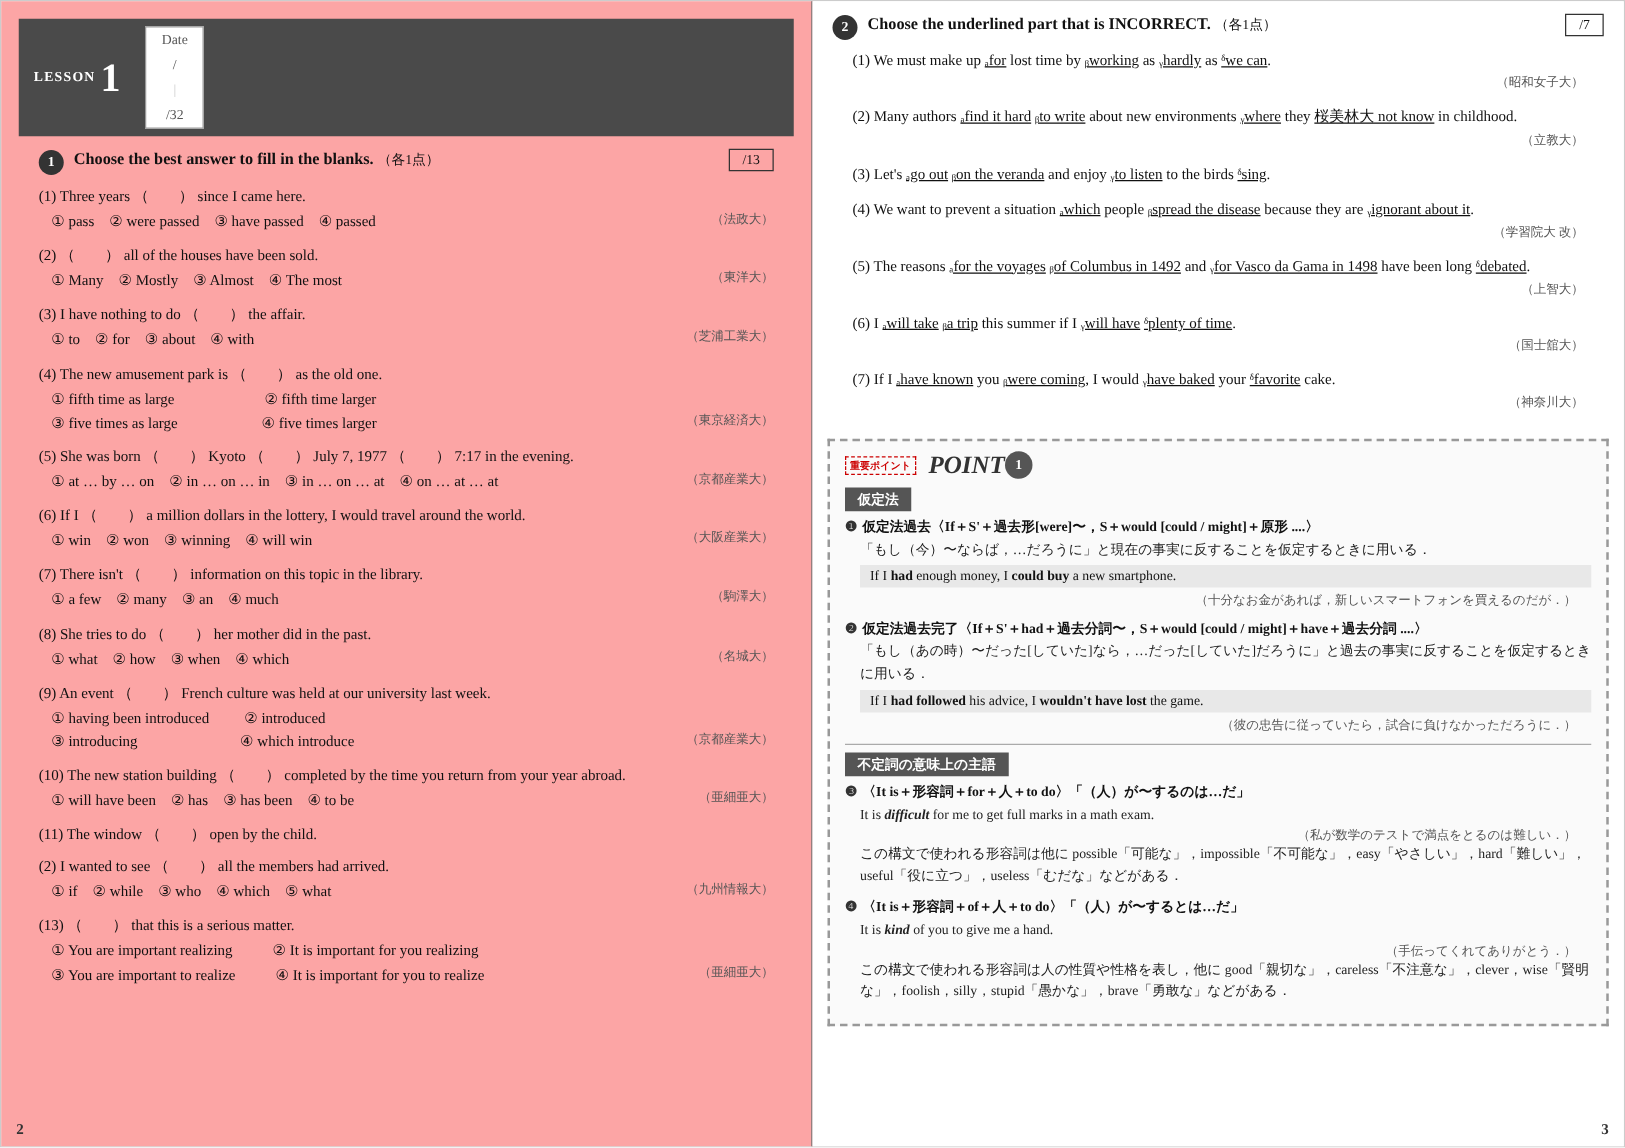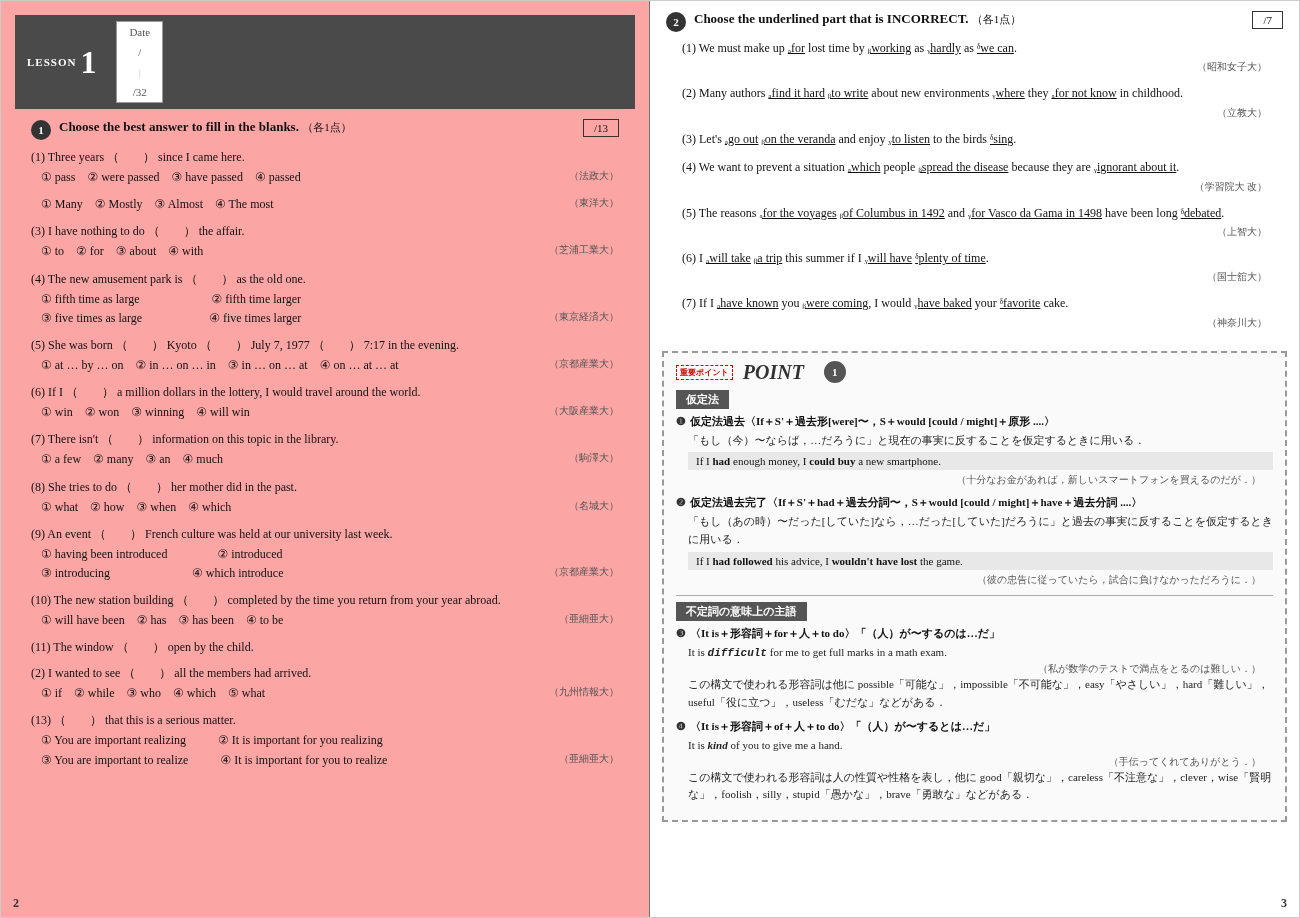--- a/index.html
+++ b/index.html
@@ -273,20 +273,21 @@
         <div class="options-line">
           <span class="option">① pass</span>
           <span class="option">② were passed</span>
           <span class="option">③ have passed</span>
           <span class="option">④ passed</span>
           <span class="school-tag" style="margin-left:auto;">（法政大）</span>
         </div>
       </div>
 
       <div class="question-item">
+        <div class="question-line">(2) （　　） all of the houses have been sold.</div>
         <div class="options-line">
           <span class="option">① Many</span>
           <span class="option">② Mostly</span>
           <span class="option">③ Almost</span>
           <span class="option">④ The most</span>
           <span class="school-tag" style="margin-left:auto;">（東洋大）</span>
         </div>
       </div>
 
       <div class="question-item">
@@ -354,21 +355,21 @@
           <span class="option">③ when</span>
           <span class="option">④ which</span>
           <span class="school-tag" style="margin-left:auto;">（名城大）</span>
         </div>
       </div>
 
       <div class="question-item">
         <div class="question-line">(9) An event （　　） French culture was held at our university last week.</div>
         <div class="options-line">
           <span class="option">① having been introduced</span>
-          <span class="option" style="margin-left:38px;">② introduced</span>
+          <span class="option" style="margin-left:16px;">② introduced</span>
         </div>
         <div class="options-line">
           <span class="option">③ introducing</span>
           <span class="option" style="margin-left:70px;">④ which introduce</span>
           <span class="school-tag" style="margin-left:auto;">（京都産業大）</span>
         </div>
       </div>
 
       <div class="question-item">
         <div class="question-line">(10) The new station building （　　） completed by the time you return from your year abroad.</div>
@@ -430,21 +431,21 @@
       </div>
 
       <div style="padding: 2px 16px 4px 16px;">
 
         <div class="underline-q">
           <span>(1) We must make up </span><span class="marked">ₐfor</span><span> lost time by </span><span class="marked">ᵦworking</span><span> as </span><span class="marked">ᵧhardly</span><span> as </span><span class="marked">ᵟwe can</span><span>.</span>
           <span class="school-tag">（昭和女子大）</span>
         </div>
 
         <div class="underline-q">
-          <span>(2) Many authors </span><span class="marked">ₐfind it hard</span><span> </span><span class="marked">ᵦto write</span><span> about new environments </span><span class="marked">ᵧwhere</span><span> they </span><span class="marked">ₐfor not know</span><span> in childhood.</span>
+          <span>(2) Many authors </span><span class="marked">ₐfind it hard</span><span> </span><span class="marked">ᵦto write</span><span> about new environments </span><span class="marked">ᵧwhere</span><span> they </span><span class="marked">桜美林大 not know</span><span> in childhood.</span>
           <span class="school-tag">（立教大）</span>
         </div>
 
         <div class="underline-q">
           <span>(3) Let's </span><span class="marked">ₐgo out</span><span> </span><span class="marked">ᵦon the veranda</span><span> and enjoy </span><span class="marked">ᵧto listen</span><span> to the birds </span><span class="marked">ᵟsing</span><span>.</span>
         </div>
 
         <div class="underline-q">
           <span>(4) We want to prevent a situation </span><span class="marked">ₐwhich</span><span> people </span><span class="marked">ᵦspread the disease</span><span> because they are </span><span class="marked">ᵧignorant about it</span><span>.</span>
           <span class="school-tag">（学習院大 改）</span>
@@ -465,21 +466,21 @@
           <span class="school-tag">（神奈川大）</span>
         </div>
       </div>
 
       <div class="point-box">
 
         <div class="point-header">
           <div style="display:flex; flex-direction:column; align-items:flex-start; gap:1px;">
             <span style="font-size:8px; color:#c00; font-weight:bold; border:1px dashed #c00; padding:1px 3px;">重要ポイント</span>
           </div>
-          <div style="display:flex; align-items:center; gap:20px; margin-left:4px;justify-content:center;">
+          <div style="display:flex; align-items:center; gap:0; margin-left:4px;justify-content:center;">
             <span style="font-size:20px; font-weight:bold; font-style:italic; color:#333;">POINT</span>
             <div class="point-badge">1</div>
           </div>
         </div>
 
         <div style="margin-bottom: 8px;">
           <div style="display:inline-block; background:#555; color:#fff; font-size:11px; font-weight:bold; padding:2px 10px; margin-bottom:5px;">仮定法</div>
 
           <div class="point-rule">
             <div class="point-rule-title">
@@ -511,21 +512,21 @@
         <hr class="divider">
 
         <div>
           <div style="display:inline-block; background:#555; color:#fff; font-size:11px; font-weight:bold; padding:2px 10px; margin-bottom:5px;">不定詞の意味上の主語</div>
 
           <div class="point-rule">
             <div class="point-rule-title">
               <span class="bullet">❸</span>〈It is＋形容詞＋for＋人＋to do〉「（人）が〜するのは…だ」
             </div>
             <div class="point-rule-body">
-              It is <span style="font-style:italic; font-weight:bold;font-family:Liberation Mono, monospace;">difficult</span> for me to get full marks in a math exam.
+              It is <span style="font-style:italic; font-weight:bold;">difficult</span> for me to get full marks in a math exam.
             </div>
             <div class="point-example-note">（私が数学のテストで満点をとるのは難しい．）</div>
             <div class="point-rule-body">
               この構文で使われる形容詞は他に possible「可能な」，impossible「不可能な」，easy「やさしい」，hard「難しい」，useful「役に立つ」，useless「むだな」などがある．
             </div>
           </div>
 
           <div class="point-rule">
             <div class="point-rule-title">
               <span class="bullet">❹</span>〈It is＋形容詞＋of＋人＋to do〉「（人）が〜するとは…だ」

